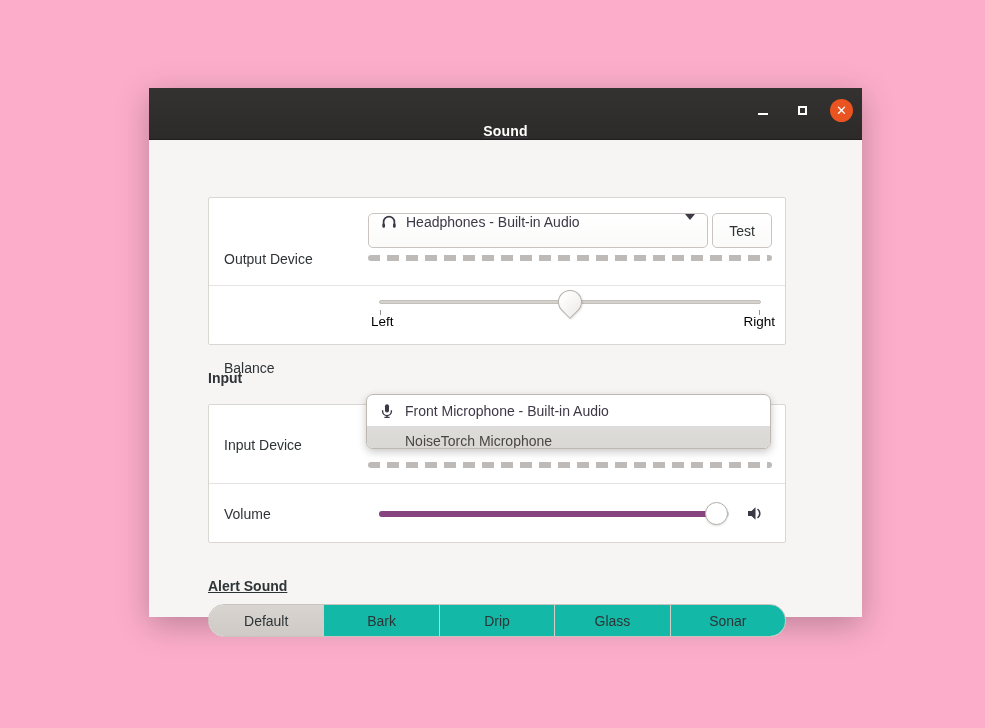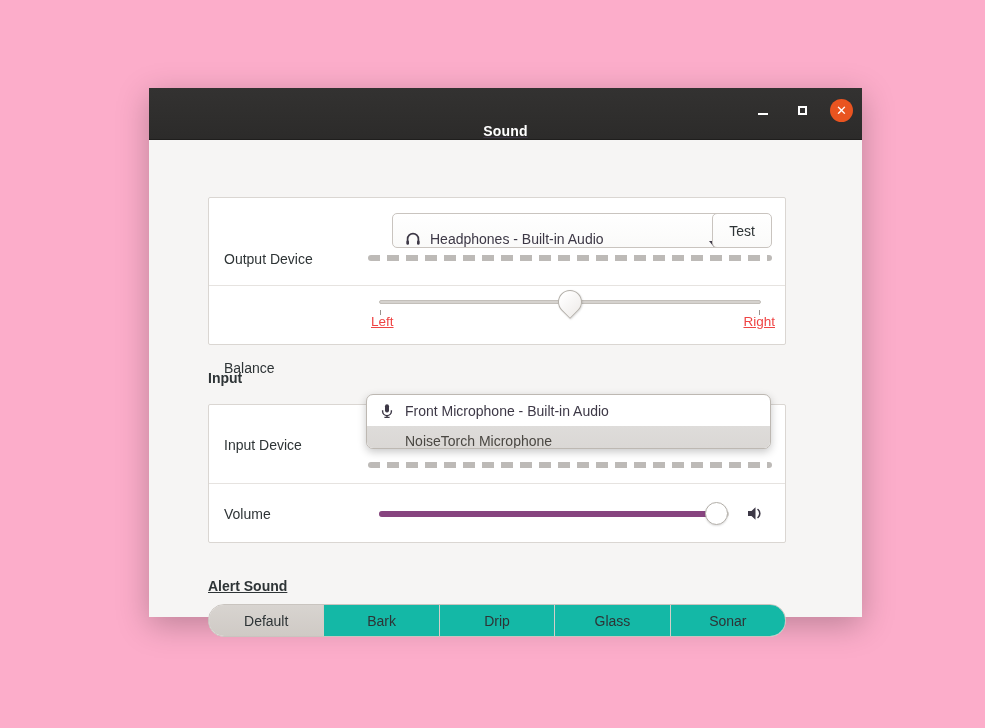--- a/index.html
+++ b/index.html
@@ -40,21 +40,21 @@
   #output-card { top:57px; height:148px; }
   #input-card  { top:264px; height:139px; }
   .row-divider { position:absolute; left:0; width:100%; height:1px; background:#e6e3e0; }
   .row-label { position:absolute; left:15px; font-size:14px; color:#2e3436; }
 
   
   .dd-btn {
     position:absolute; left:159px; top:15px; width:340px; height:35px;
     background:linear-gradient(#ffffff,#fafaf9);
     border:1px solid #c9c4bf; border-radius:5px;
-    display:flex; align-items:flex-end; padding:0 12px; gap:9px; cursor:pointer;margin-left:24px;
+    display:flex; align-items:flex-start; padding:0 12px; gap:9px; cursor:pointer;
   }
   .dd-btn .dd-text { font-size:14px; color:#3d3846; flex:1; }
   .caret { width:0; height:0; border-left:5px solid transparent; border-right:5px solid transparent; border-top:6px solid #3d3846; }
   .test-btn {
     position:absolute; left:503px; top:15px; width:60px; height:35px;
     background:linear-gradient(#ffffff,#fafaf9);
     border:1px solid #c9c4bf; border-radius:5px;
     display:flex; align-items:center; justify-content:center;
     font-size:14px; color:#2e3436; cursor:pointer;
   }
@@ -78,21 +78,21 @@
     border:1px solid #b3afa9;
     border-radius:50% 50% 50% 0;
     transform:rotate(-45deg);
     box-shadow:0 1px 2px rgba(0,0,0,.15);
     cursor:pointer;
   }
   .bal-tick { position:absolute; top:9px; width:1px; height:5px; background:#98948f; }
   .bal-labels {
     position:absolute; left:162px; top:116px; width:404px;
     display:flex; justify-content:space-between;
-    font-size:13.5px; color:#ef4444;text-decoration:underline;
+    font-size:13.5px; color:#000000;
   }
 
   
   .vol-track {
     position:absolute; left:170px; top:106px; width:350px; height:6px;
     background:#d5d2ce; border-radius:3px;
   }
   .vol-fill { position:absolute; left:0; top:0; height:6px; background:#87447f; border-radius:3px; }
   .vol-handle {
     position:absolute; right:-11px; top:-9px; width:23px; height:23px;

